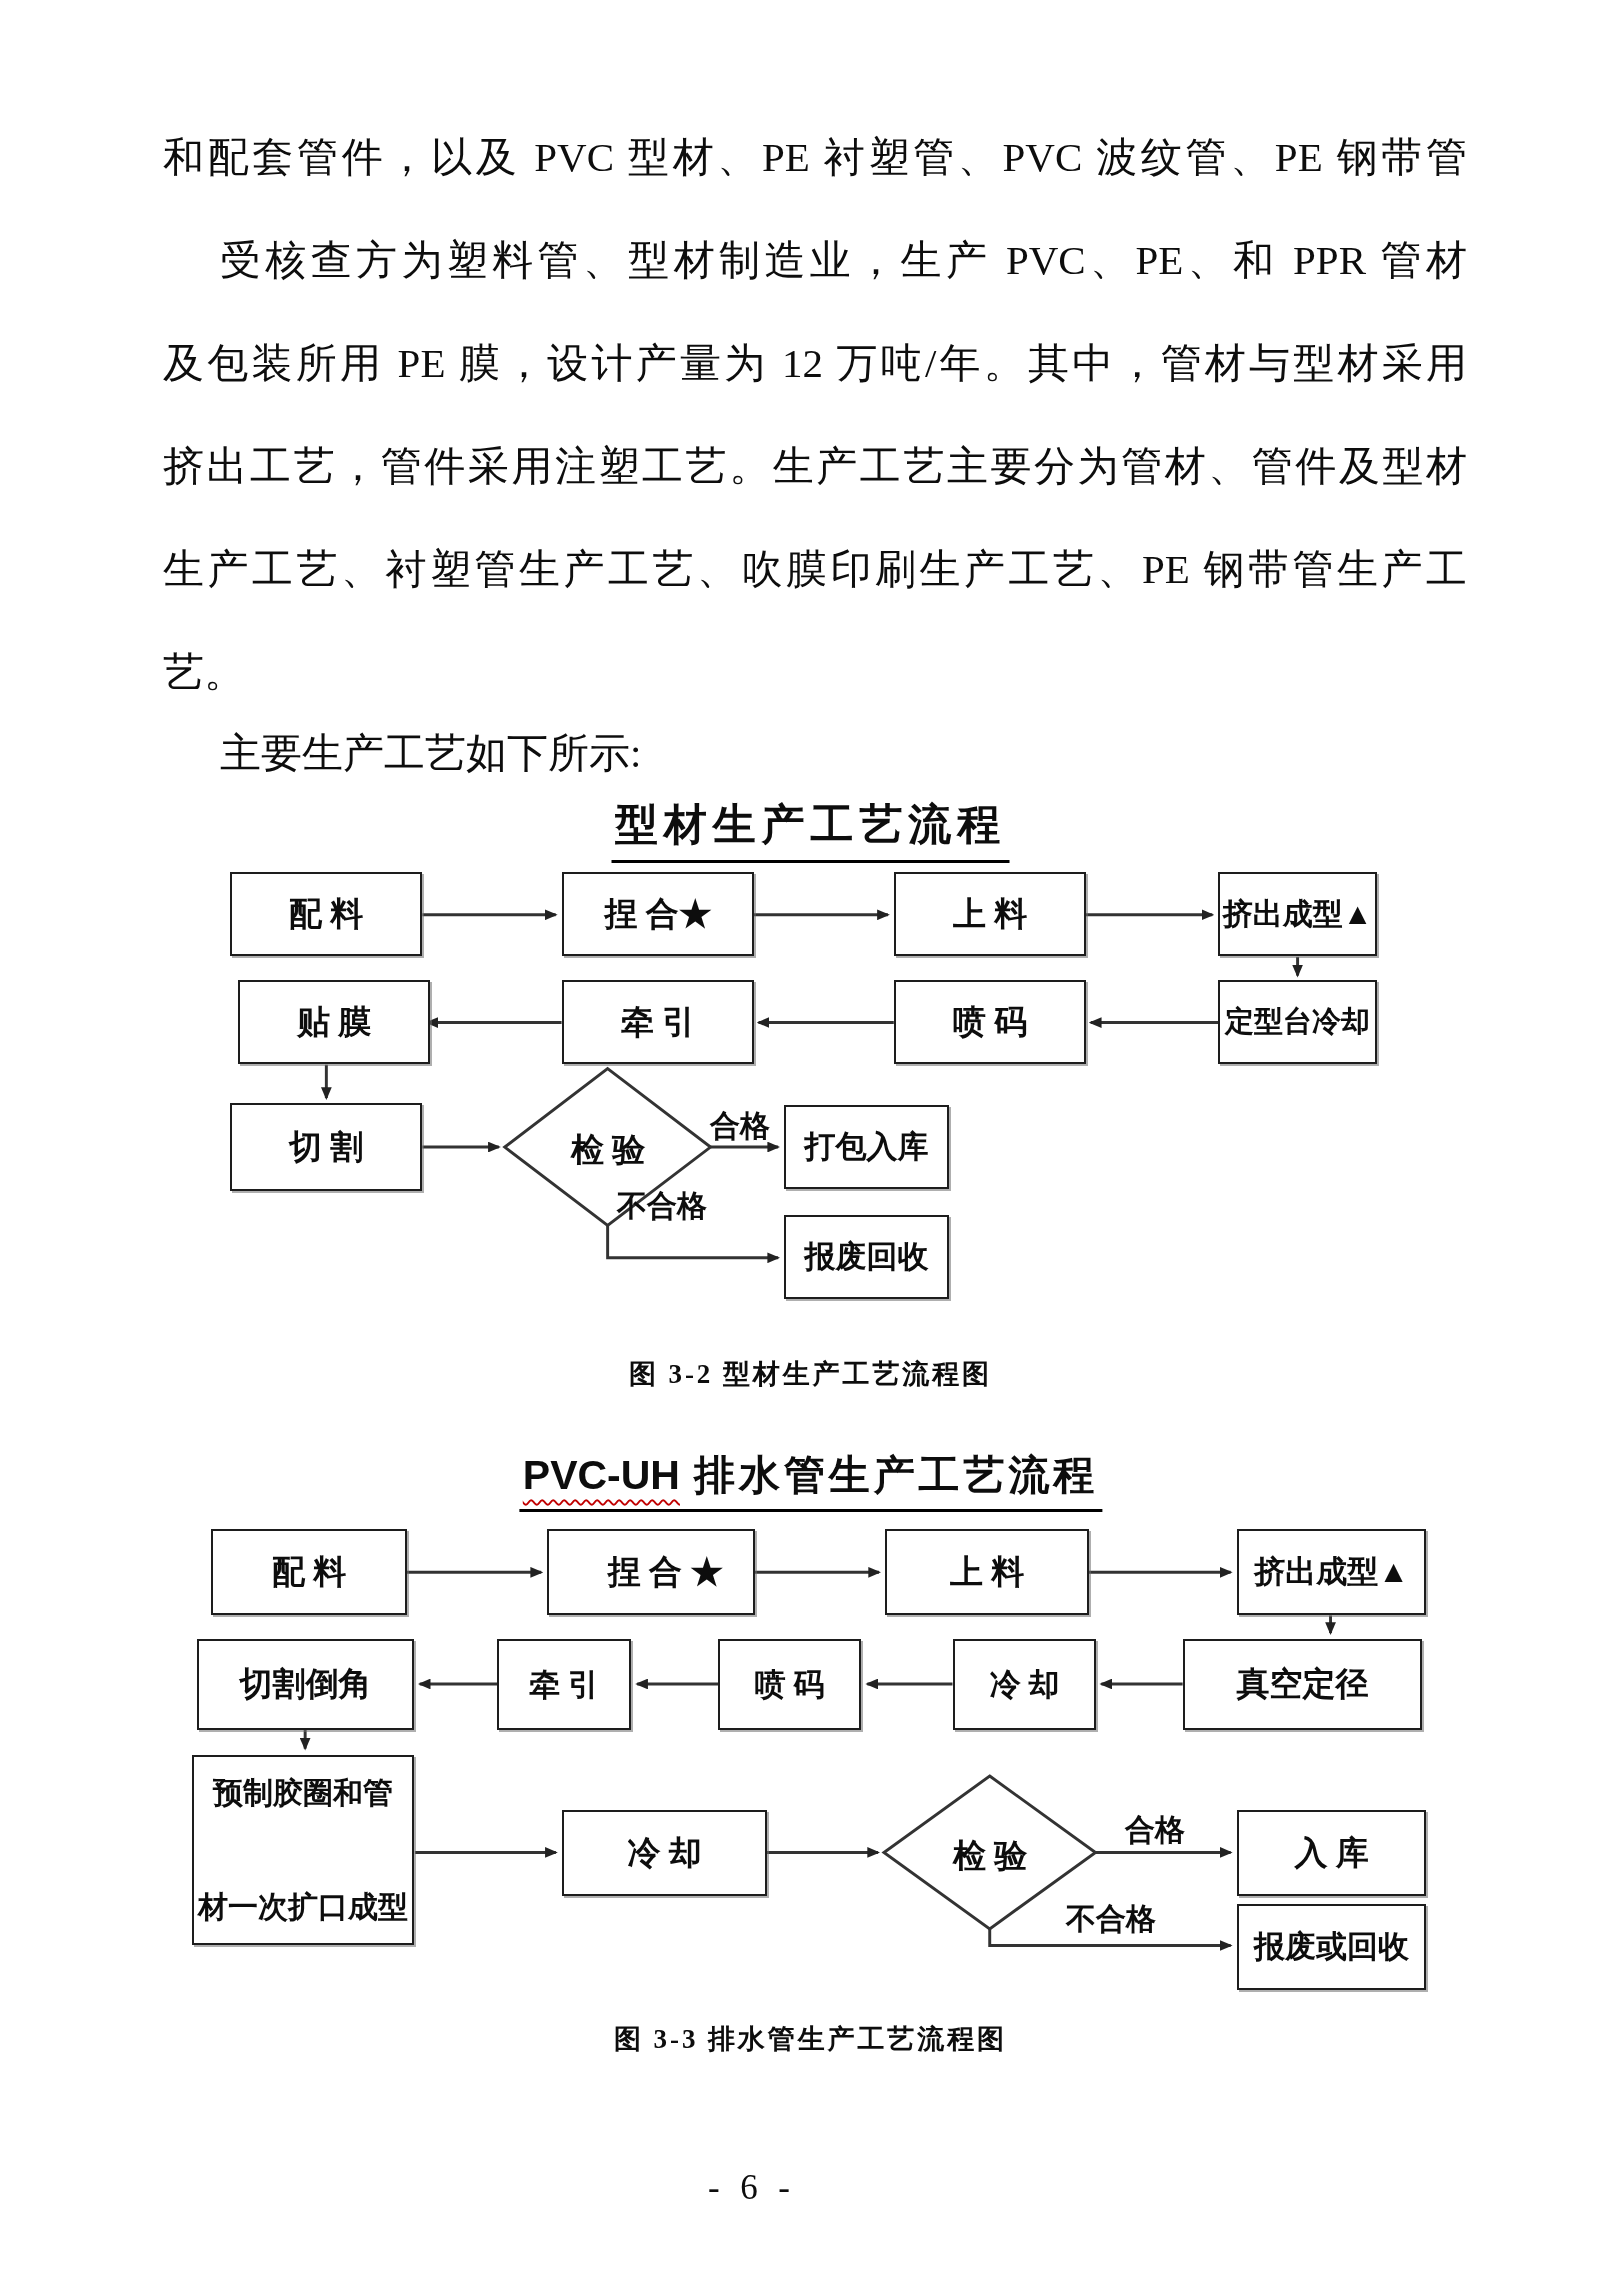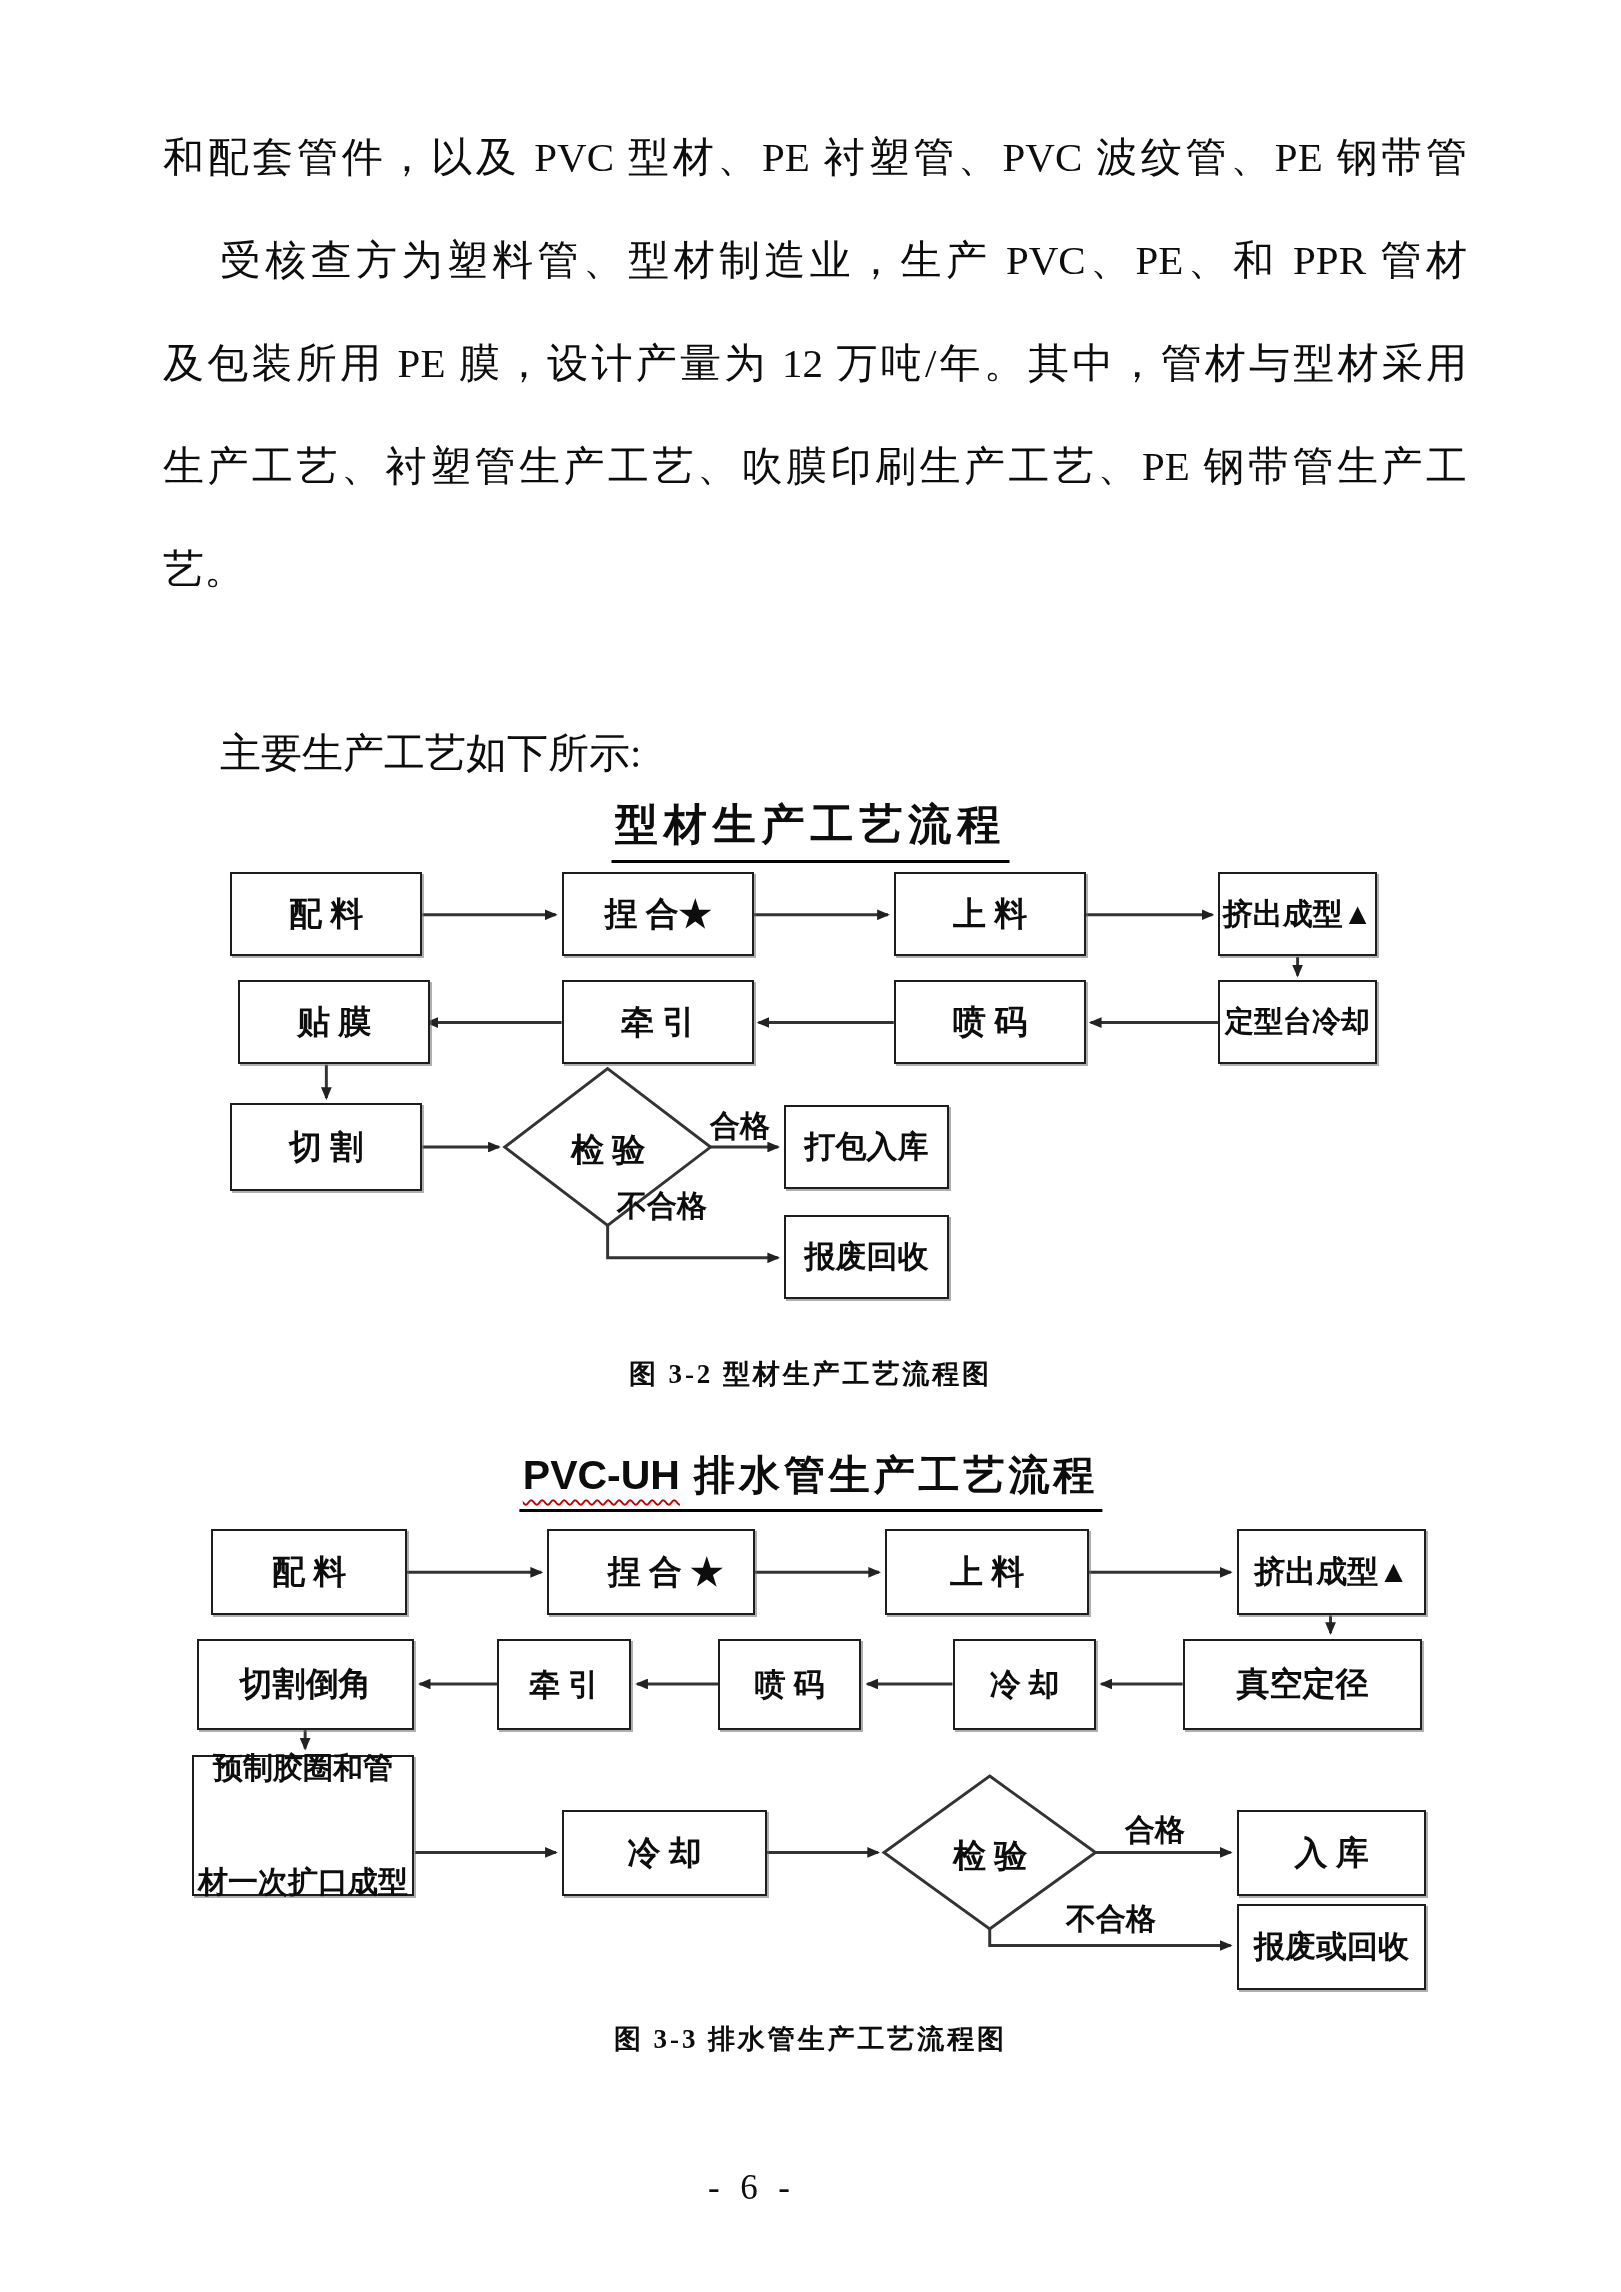--- a/index.html
+++ b/index.html
@@ -49,20 +49,21 @@
 </style>
 </head>
 <body>
 
 <div class="page">
 
   <div class="para">
     <div class="line">和配套管件，以及 PVC 型材、PE 衬塑管、PVC 波纹管、PE 钢带管</div>
     <div class="line first">受核查方为塑料管、型材制造业，生产 PVC、PE、和 PPR 管材</div>
     <div class="line">及包装所用 PE 膜，设计产量为 12 万吨/年。其中，管材与型材采用</div>
+    <div class="line">挤出工艺，管件采用注塑工艺。生产工艺主要分为管材、管件及型材</div>
     <div class="line">生产工艺、衬塑管生产工艺、吹膜印刷生产工艺、PE 钢带管生产工</div>
     <div class="line last">艺。</div>
   </div>
   <div class="leadin">主要生产工艺如下所示:</div>
 
   <div class="chart" style="top:794px; height:564px;">
     <svg width="1621" height="564" viewBox="0 0 1654 575">
       <defs>
         <marker id="ah1" markerWidth="13" markerHeight="11" refX="11" refY="5.5" orient="auto" markerUnits="userSpaceOnUse">
           <path d="M0,0 L13,5.5 L0,11 z" fill="#222"></path>
@@ -138,21 +139,21 @@
     <div class="fbox" style="left:547px; top:83px; width:208px; height:86px;padding-left:29px;">捏 合 ★</div>
     <div class="fbox" style="left:885px; top:83px; width:204px; height:86px;">上 料</div>
     <div class="fbox" style="left:1237px; top:83px; width:189px; height:86px; font-size:31px;">挤出成型▲</div>
 
     <div class="fbox" style="left:197px; top:193px; width:217px; height:91px;">切割倒角</div>
     <div class="fbox" style="left:497px; top:193px; width:134px; height:91px; font-size:31px;">牵 引</div>
     <div class="fbox" style="left:718px; top:193px; width:143px; height:91px; font-size:31px;">喷 码</div>
     <div class="fbox" style="left:953px; top:193px; width:143px; height:91px; font-size:31px;">冷 却</div>
     <div class="fbox" style="left:1183px; top:193px; width:239px; height:91px;">真空定径</div>
 
-    <div class="fbox multi" style="left:192px; top:309px; width:222px; height:141px;">
+    <div class="fbox multi" style="left:192px; top:309px; width:222px; height:190px;">
       <span>预制胶圈和管</span>
       <span>材一次扩口成型</span>
     </div>
     <div class="fbox" style="left:562px; top:364px; width:205px; height:86px;">冷 却</div>
     <div class="dlabel" style="left:884px; top:388px; width:212px;">检 验</div>
     <div class="fbox" style="left:1237px; top:364px; width:189px; height:86px;">入 库</div>
     <div class="fbox" style="left:1237px; top:458px; width:189px; height:86px; font-size:31px;">报废或回收</div>
 
     <div class="elabel" style="left:1125px; top:364px;">合格</div>
     <div class="elabel" style="left:1066px; top:453px;">不合格</div>

